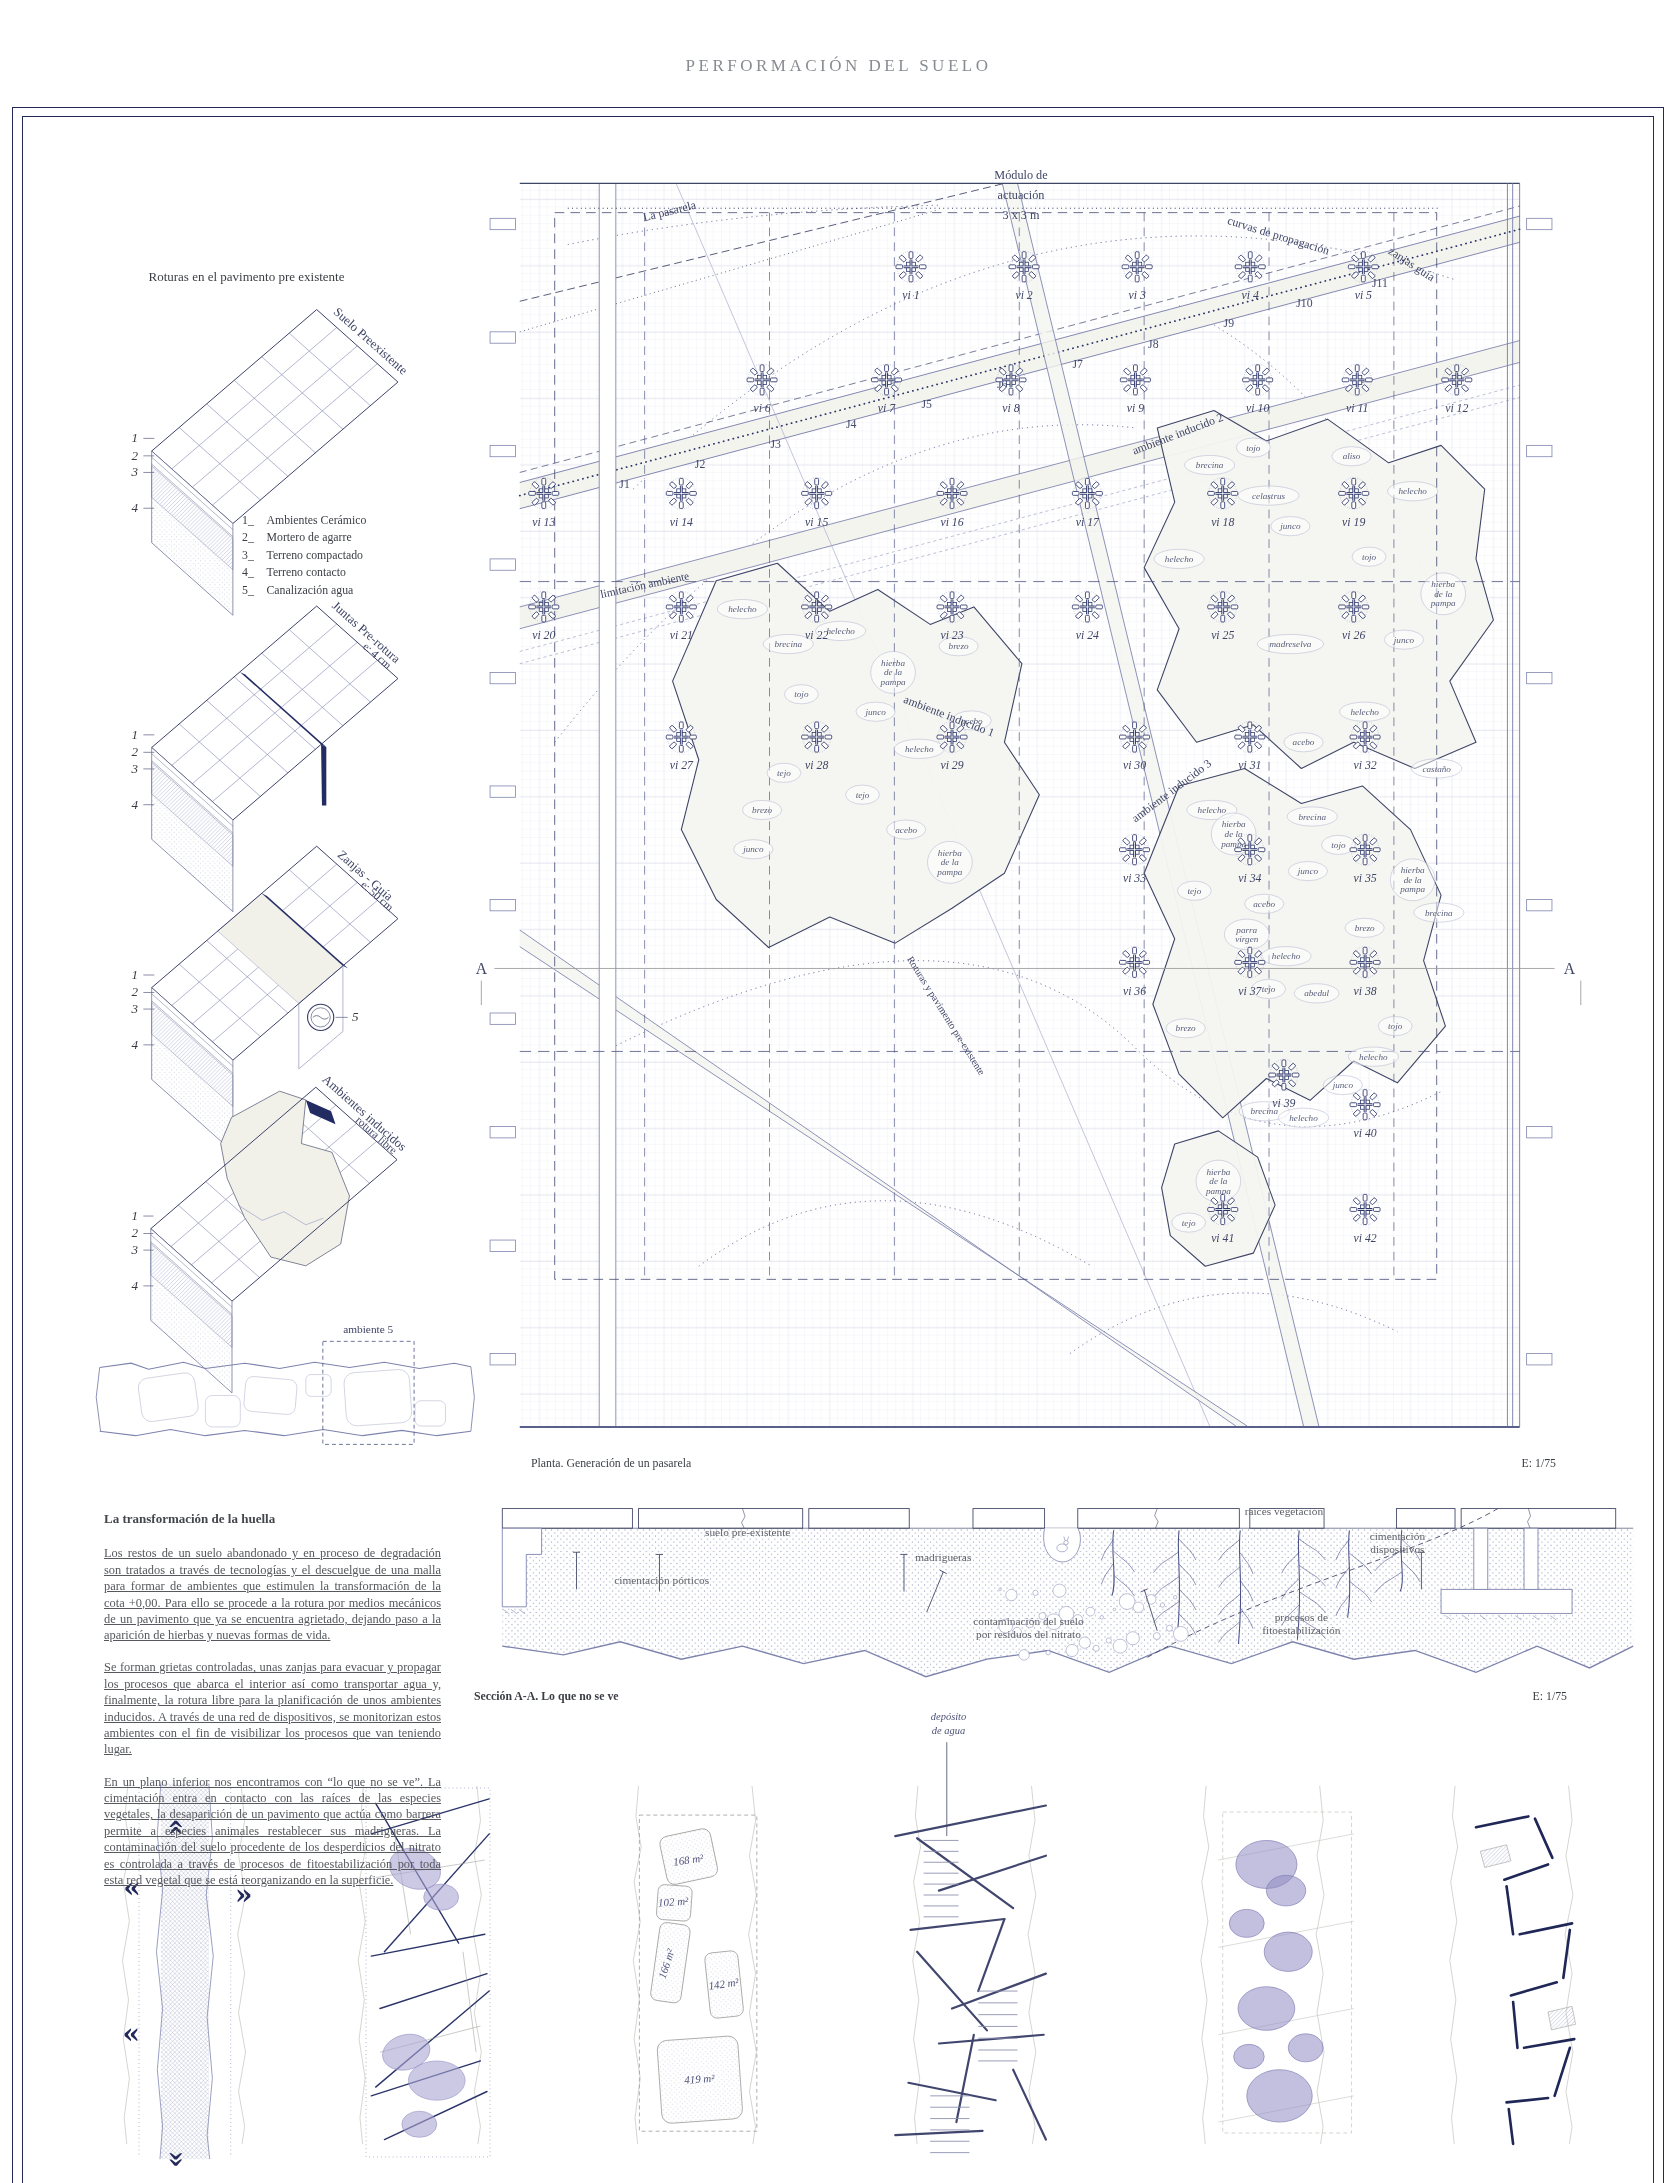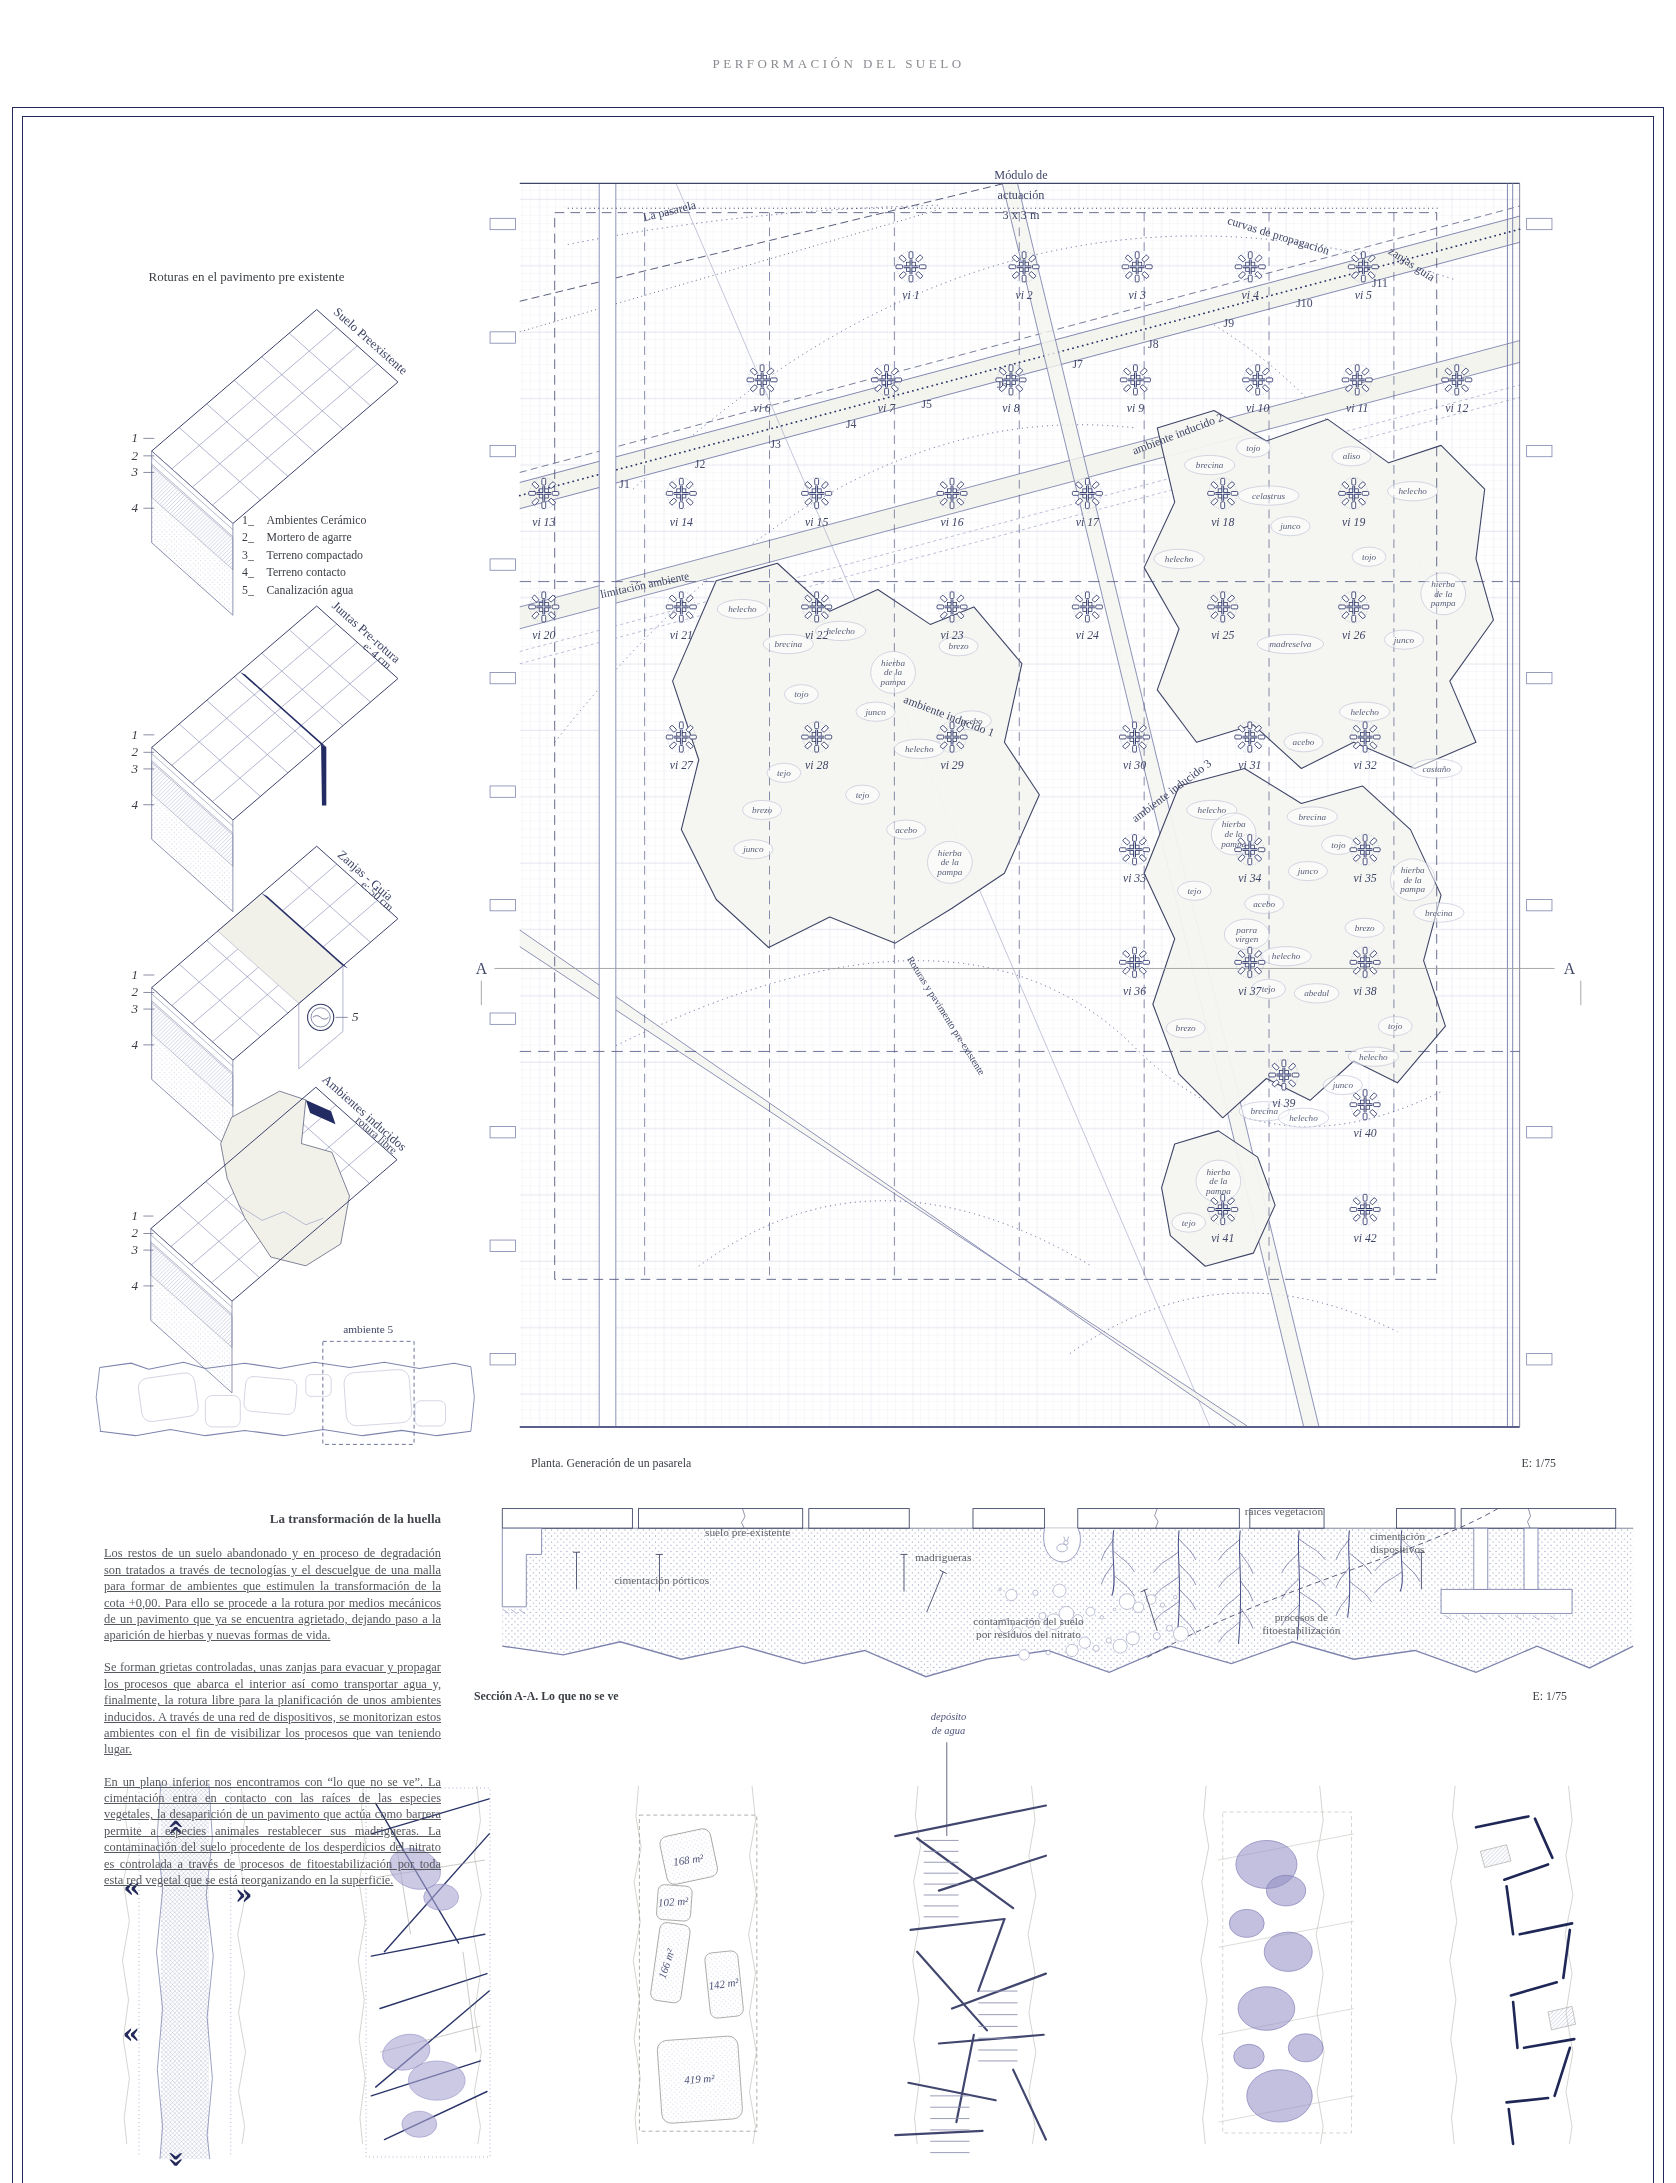--- a/index.html
+++ b/index.html
@@ -3,27 +3,27 @@
 <meta charset="utf-8">
 <style>
   html,body{margin:0;padding:0;background:#e8e8e8;}
   #page{position:relative;width:1677px;height:2374px;background:#ffffff;overflow:hidden;
         font-family:"Liberation Serif","DejaVu Serif",serif;color:#3a3e44;}
   #art{position:absolute;left:0;top:0;z-index:1;}
   .frame{position:absolute;z-index:0;border:1.5px solid #23295a;}
   .frame-inner{position:absolute;z-index:0;border:0.7px solid #23295a;}
   .txt{position:absolute;z-index:2;}
   #title{left:0;top:15px;width:1677px;text-align:center;font-size:30px;font-weight:700;font-style:italic;color:#1f2757;}
-  #subtitle{left:0;top:56px;width:1677px;text-align:center;font-size:13px;letter-spacing:3.5px;color:#888b90;}
+  #subtitle{left:0;top:56px;width:1677px;text-align:center;font-size:17px;letter-spacing:3.5px;color:#888b90;}
   #left-heading{left:107px;top:269px;width:279px;text-align:center;font-size:13px;color:#3a3e44;}
   #legend{left:242px;top:514px;width:183px;font-size:11.8px;color:#3a3e44;}
   .legend-row{display:flex;margin-bottom:3.9px;line-height:13.5px;}
   .legend-num{width:24.5px;flex:0 0 24.5px;}
   #textblock{left:104px;top:1511px;width:337px;}
-  #tb-heading{text-align:right;font-size:13px;font-weight:600;color:#43464c;margin-bottom:18.3px;}
+  #tb-heading{text-align:left;font-size:13px;font-weight:600;color:#43464c;margin-bottom:18.3px;}
   #textblock p{font-size:12.4px;line-height:16.4px;text-align:justify;color:#55585d;margin:0 0 15.7px 0;text-decoration:underline;}
   .caption{font-size:11.8px;color:#3a3e44;}
   #plan-caption{left:531px;top:1456px;}
   #plan-scale{left:1482px;top:1456px;width:74px;text-align:right;}
   #section-caption{left:474px;top:1689px;font-weight:bold;}
   #section-scale{left:1493px;top:1689px;width:74px;text-align:right;}
   
   .lbl-plan{font-family:"Liberation Serif",serif;fill:#3f4566;}
   .lbl-sec{font-family:"Liberation Serif",serif;fill:#5e6168;}
   .lbl-misc{font-family:"Liberation Serif",serif;font-style:italic;fill:#4d5278;}

